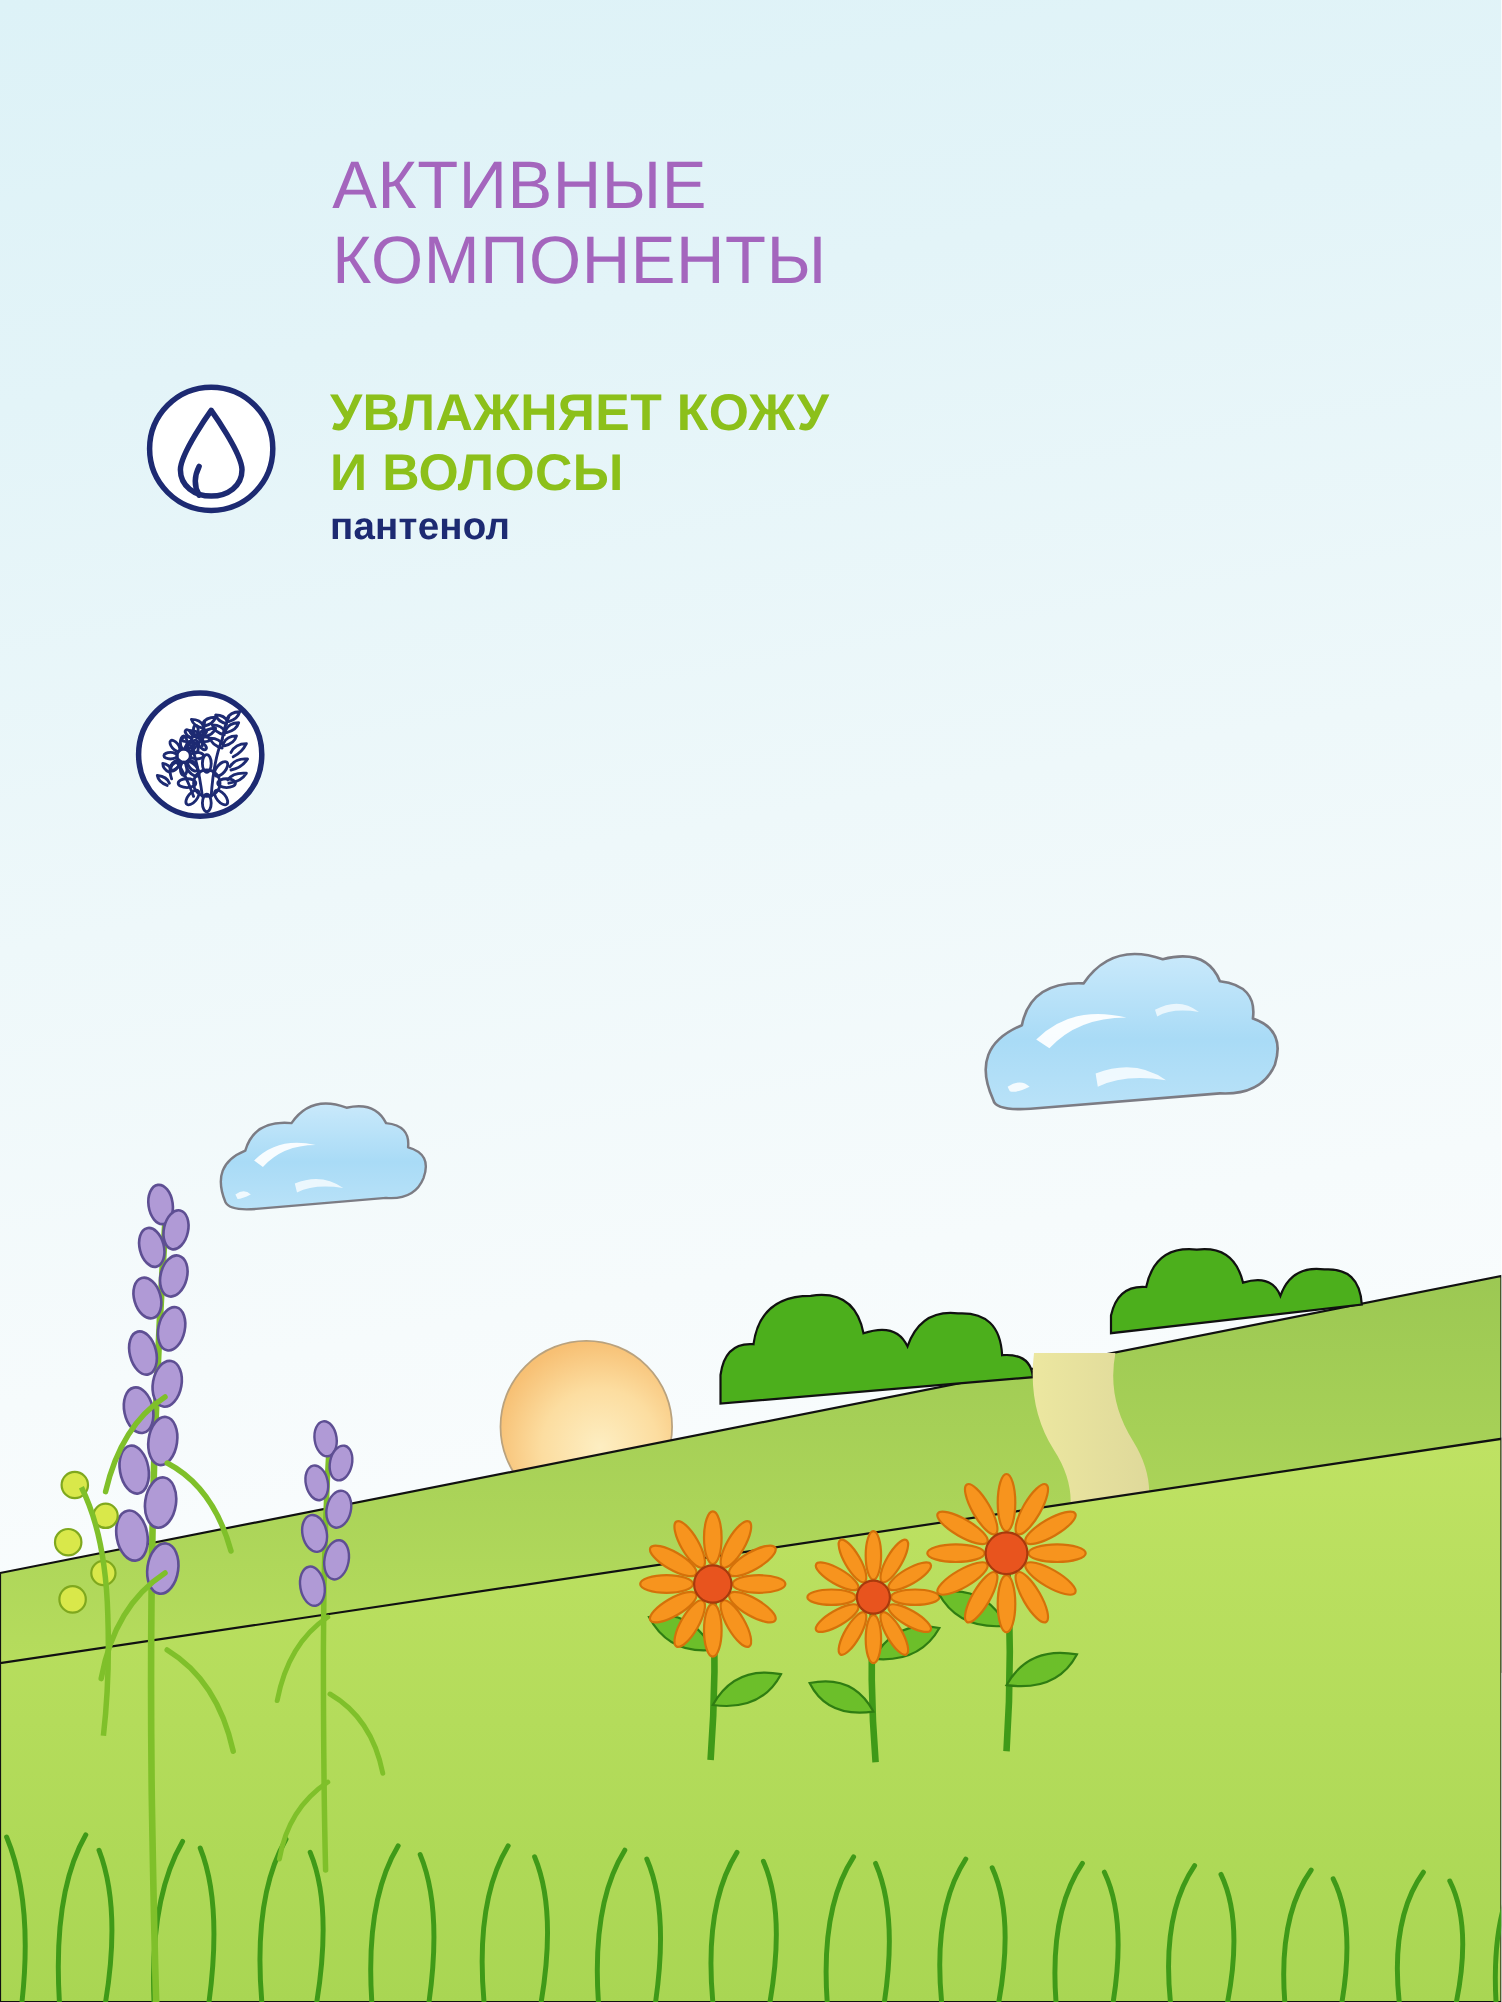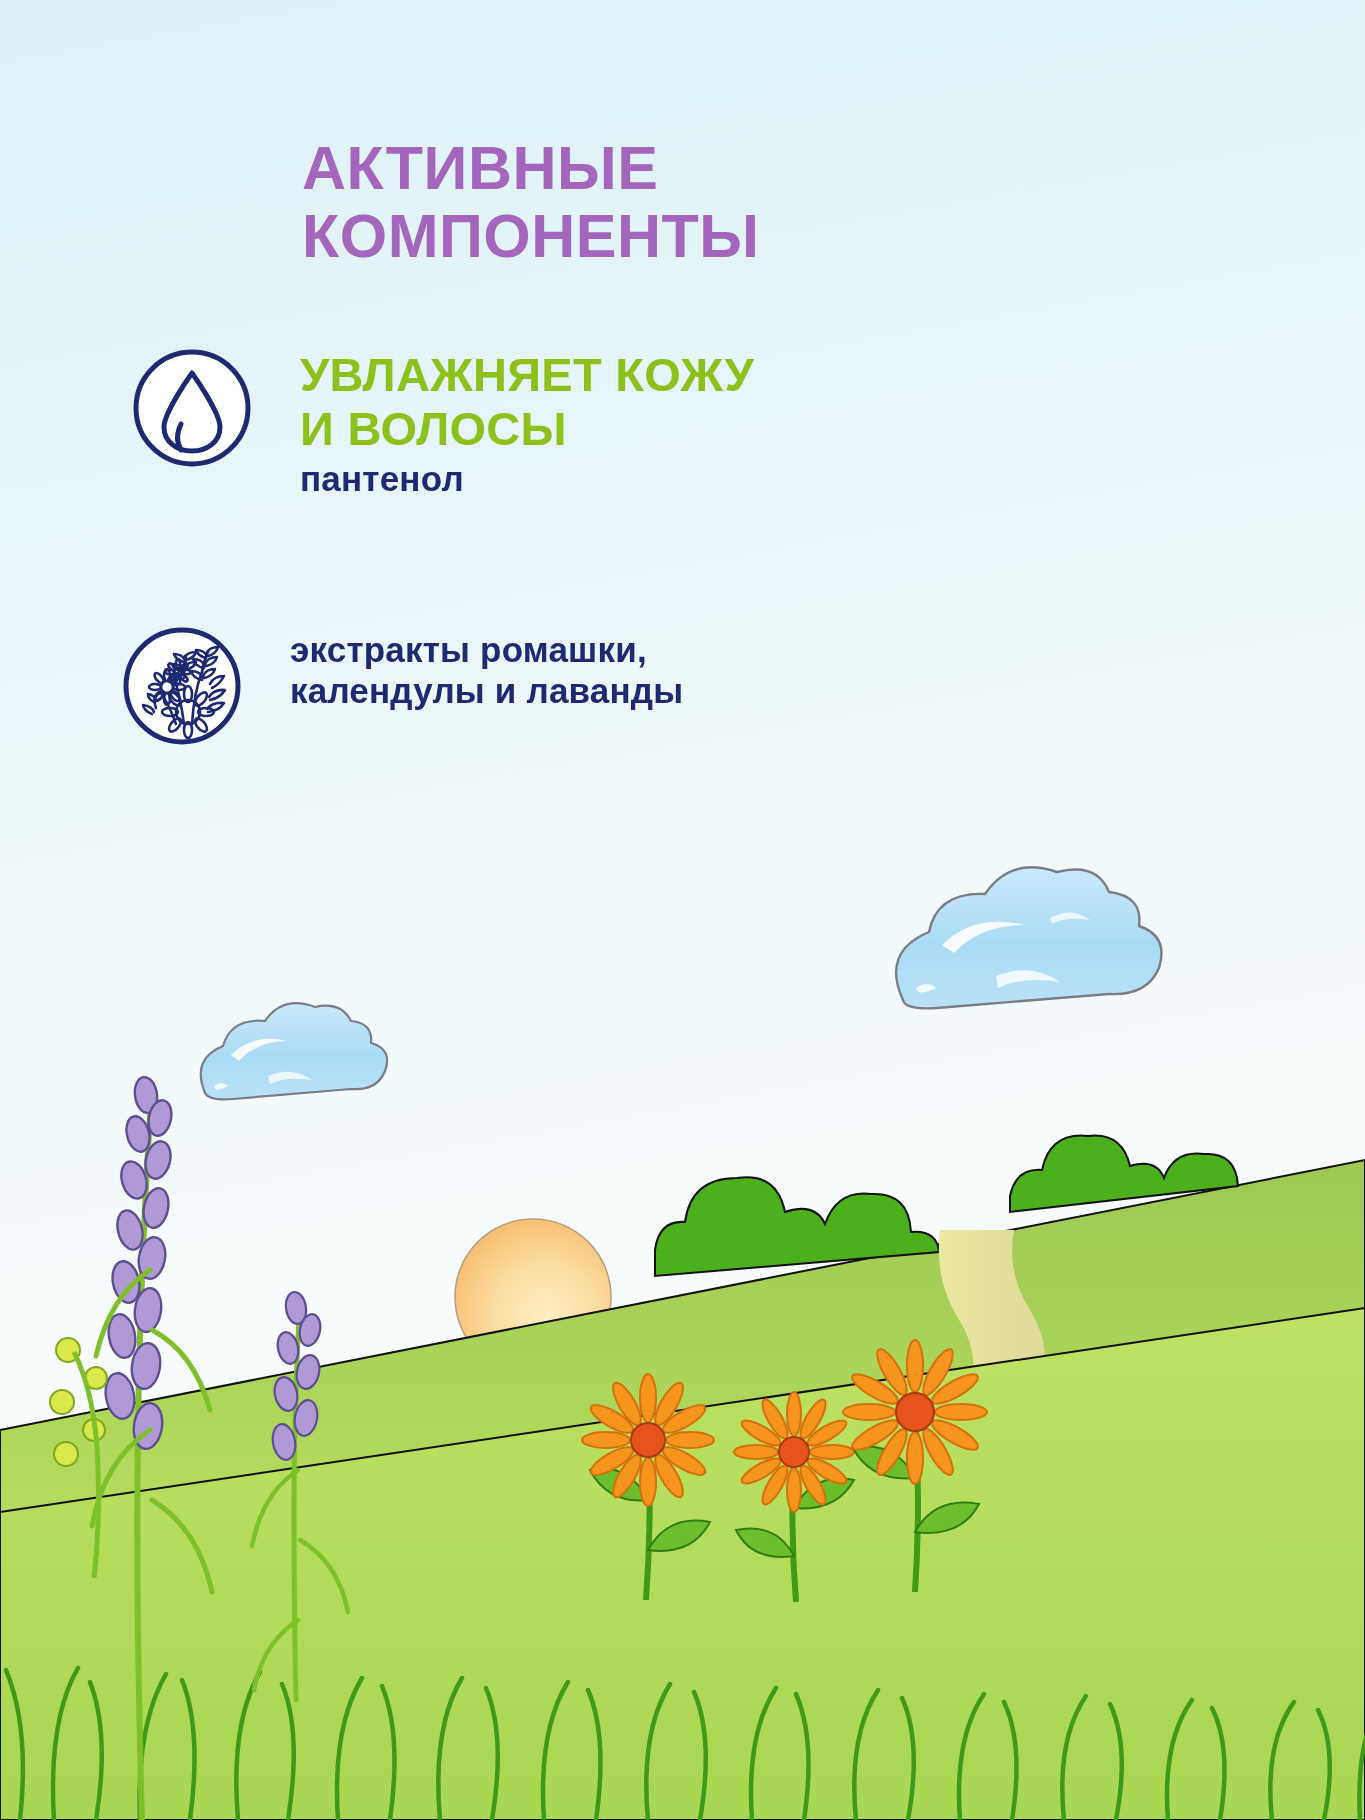--- a/index.html
+++ b/index.html
@@ -23,21 +23,21 @@
   .content { position:absolute; left:0; top:0; width:1365px; }
 
   .title {
     position:absolute;
     left:302px;
     top:134px;
     width:720px;
     color:#a465bd;
     font-size:61px;
     line-height:1.12;
-    font-weight:bold;
+    font-weight:normal;
     letter-spacing:0.5px;
   }
 
   .feature { position:absolute; display:block; }
   .feature .icon-wrap {
     position:absolute;
     left:0; top:0;
     width:120px; height:120px;
   }
   .feature .txt { position:absolute; left:168px; top:0; width:780px; }
@@ -361,19 +361,17 @@
             </g>
 
             <path d="M34 82 q-3 -8 1 -14"></path>
             <path d="M32 76 q-6 -3 -6 -8 q6 1 8 6"></path>
             <path d="M36 74 q6 -3 6 -8 q-7 1 -9 6"></path>
             <path d="M30 88 q-8 -3 -9 -9 q9 1 11 7"></path>
           </g>
         </svg>
       </span>
       <span class="txt">
-        <span class="f-sub" style="display: block;">экстракты ромашки,
-календулы и лаванды</span>
       </span>
     </div>
 
   </div>
 </div>
 
 </body></html>

